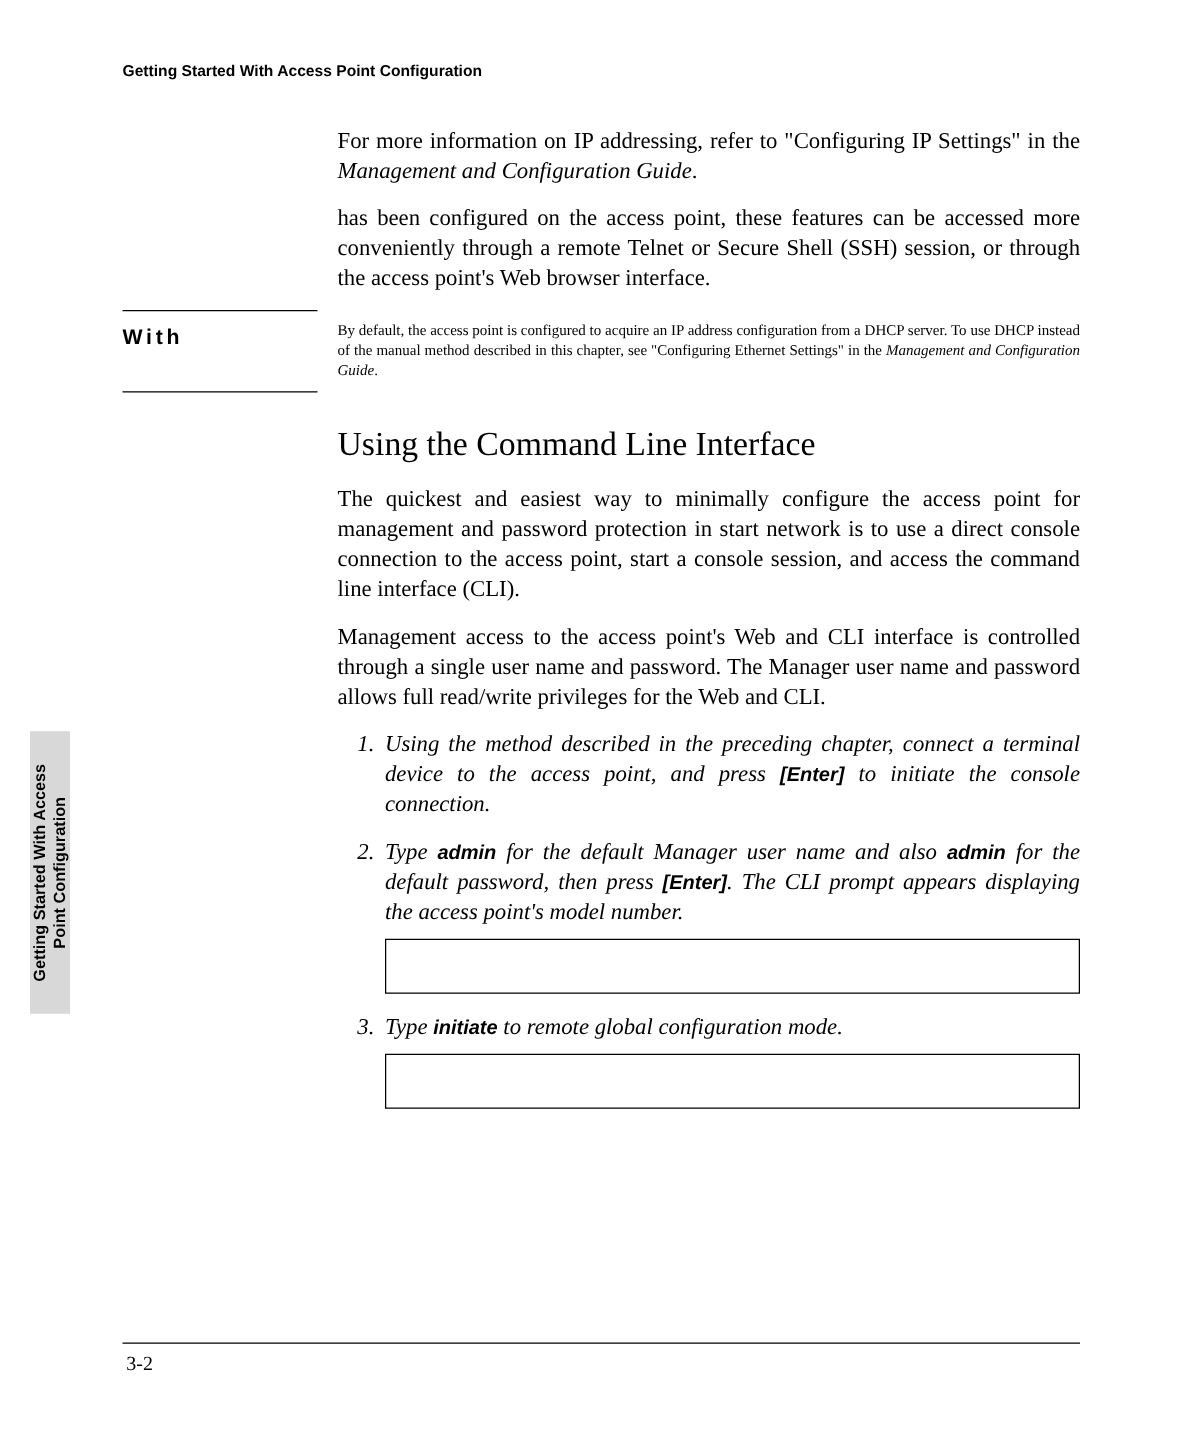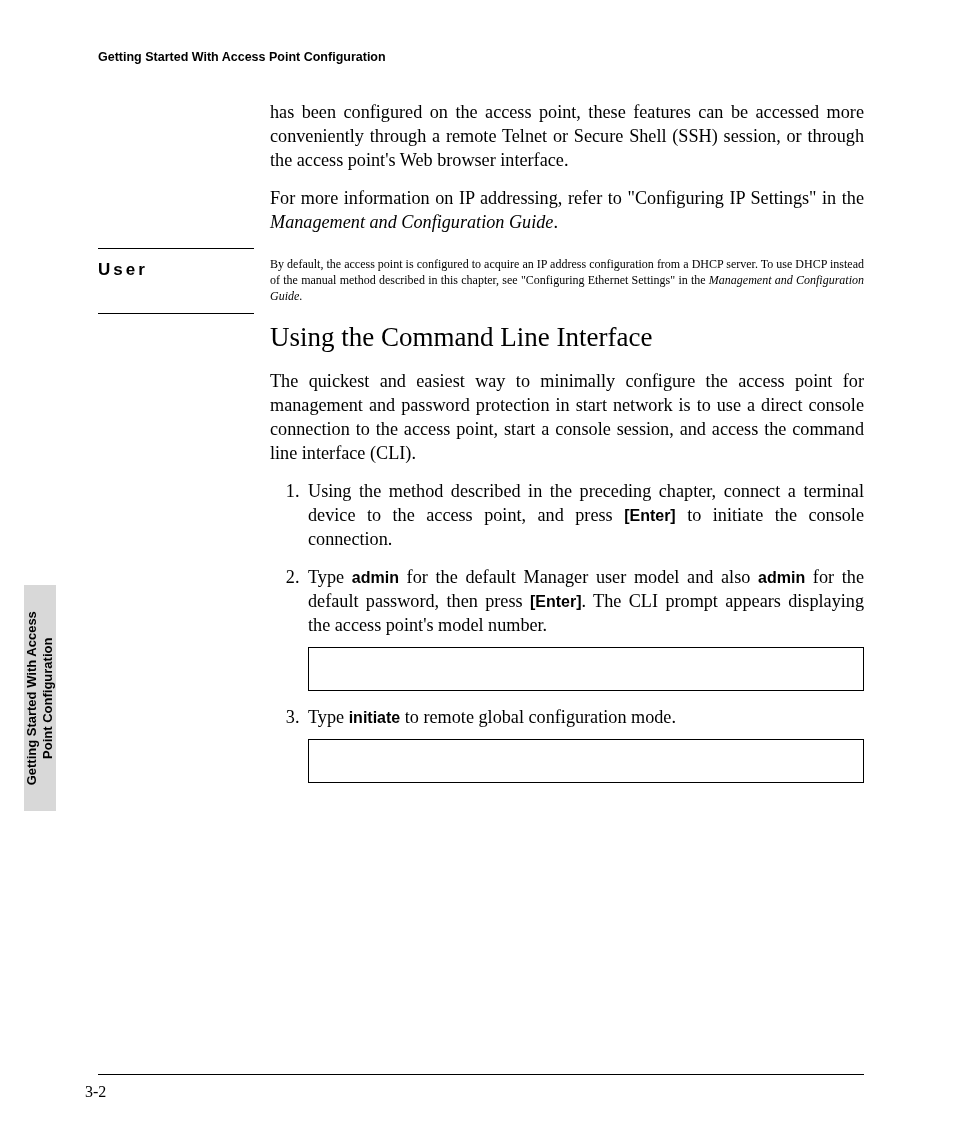--- a/index.html
+++ b/index.html
@@ -8,75 +8,78 @@
   .header { position: absolute; top: 50px; left: 98px; right: 90px; font-family: Arial, Helvetica, sans-serif; font-weight: bold; font-size: 12.5px; }
   .content { position: absolute; top: 100px; left: 98px; right: 90px; }
   .col-right { margin-left: 172px; font-size: 18.2px; line-height: 1.32; }
   .col-right p { margin-bottom: 14px; text-align: justify; }
   .note-block { position: relative; margin-top: 10px; }
   .note-rule-top { border-top: 1px solid #000; width: 156px; margin-bottom: 8px; }
   .note-label { position: absolute; left: 0; top: 12px; font-family: Arial, Helvetica, sans-serif; font-weight: bold; font-size: 17px; letter-spacing: 3px; }
   .note-body { margin-left: 172px; font-size: 12px; line-height: 1.32; text-align: justify; }
   .note-rule-bot { border-top: 1px solid #000; width: 156px; margin-top: 8px; }
   .italic { font-style: italic; }
-  h2.section { font-family: "Times New Roman", serif; font-weight: normal; font-size: 27px; margin-top: 8px; margin-bottom: 16px; margin-left: 172px; }
+  h2.section { font-family: "Times New Roman", serif; font-weight: normal; font-size: 27px; margin-top: 26px; margin-bottom: 16px; margin-left: 172px; }
   h3.subsection { font-family: "Times New Roman", serif; font-weight: normal; font-size: 21px; margin-top: 24px; margin-bottom: 16px; margin-left: 172px; }
   ol.steps { margin-left: 172px; padding-left: 34px; font-size: 18.2px; line-height: 1.32; }
-  ol.steps > li { margin-bottom: 14px; padding-left: 4px; text-align: justify; }
+  ol.steps > li { margin-bottom: 14px; padding-left: 4px; text-align: justify; font-style: italic; }
   .kw { font-family: Arial, Helvetica, sans-serif; font-weight: bold; font-size: 16px; }
   .codebox { border: 1px solid #000; height: 44px; margin: 10px 0 14px 0; }
   .side-tab { position: absolute; left: 24px; top: 585px; width: 32px; height: 226px; background: #d8d8d8; display: flex; align-items: center; justify-content: center; }
   .side-tab-text { transform: rotate(-90deg); white-space: nowrap; font-family: Arial, Helvetica, sans-serif; font-weight: bold; font-size: 13px; text-align: center; line-height: 1.25; }
   .footer-rule { position: absolute; left: 98px; right: 90px; bottom: 70px; border-top: 1px solid #000; }
-  .page-num { position: absolute; left: 85px; bottom: 44px; font-size: 16px; }
+  .page-num { position: absolute; left: 101px; bottom: 44px; font-size: 16px; }
 </style>
 </head>
 <body>
 
 <div class="page">
   <div class="header">
     <span>Getting Started With Access Point Configuration</span>
   </div>
 
   <div class="side-tab">
     <div class="side-tab-text">
       <span>Getting Started With Access</span><br>
       <span>Point Configuration</span>
     </div>
   </div>
 
   <div class="content">
     <div class="col-right">
-      <p>has been configured on the access point, these features can be accessed more conveniently through a remote Telnet or Secure Shell (SSH) session, or through the access point's Web browser interface.</p>
       <p>
         <span>For more information on IP addressing, refer to "Configuring IP Settings" in the </span><span class="italic">Management and Configuration Guide</span><span>.</span>
       </p>
+      <p>has been configured on the access point, these features can be accessed more conveniently through a remote Telnet or Secure Shell (SSH) session, or through the access point's Web browser interface.</p>
     </div>
 
     <div class="note-block">
       <div class="note-rule-top"></div>
-      <div class="note-label">User</div>
+      <div class="note-label">With</div>
       <p class="note-body">
         <span>By default, the access point is configured to acquire an IP address configuration from a DHCP server. To use DHCP instead of the manual method described in this chapter, see "Configuring Ethernet Settings" in the </span><span class="italic">Management and Configuration Guide</span><span>.</span>
       </p>
       <div class="note-rule-bot"></div>
     </div>
 
     <h2 class="section">Using the Command Line Interface</h2>
     <div class="col-right">
       <p>The quickest and easiest way to minimally configure the access point for management and password protection in start network is to use a direct console connection to the access point, start a console session, and access the command line interface (CLI).</p>
     </div>
 
+    <div class="col-right">
+      <p>Management access to the access point's Web and CLI interface is controlled through a single user name and password. The Manager user name and password allows full read/write privileges for the Web and CLI.</p>
+    </div>
 
     <ol class="steps">
       <li>
         <span>Using the method described in the preceding chapter, connect a terminal device to the access point, and press </span><span class="kw">[Enter]</span><span> to initiate the console connection.</span>
       </li>
       <li>
-        <span>Type </span><span class="kw">admin</span><span> for the default Manager user model and also </span><span class="kw">admin</span><span> for the default password, then press </span><span class="kw">[Enter]</span><span>. The CLI prompt appears displaying the access point's model number.</span>
+        <span>Type </span><span class="kw">admin</span><span> for the default Manager user name and also </span><span class="kw">admin</span><span> for the default password, then press </span><span class="kw">[Enter]</span><span>. The CLI prompt appears displaying the access point's model number.</span>
         <div class="codebox"></div>
       </li>
       <li>
         <span>Type </span><span class="kw">initiate</span><span> to remote global configuration mode.</span>
         <div class="codebox"></div>
       </li>
     </ol>
   </div>
 
   <div class="footer-rule"></div>

